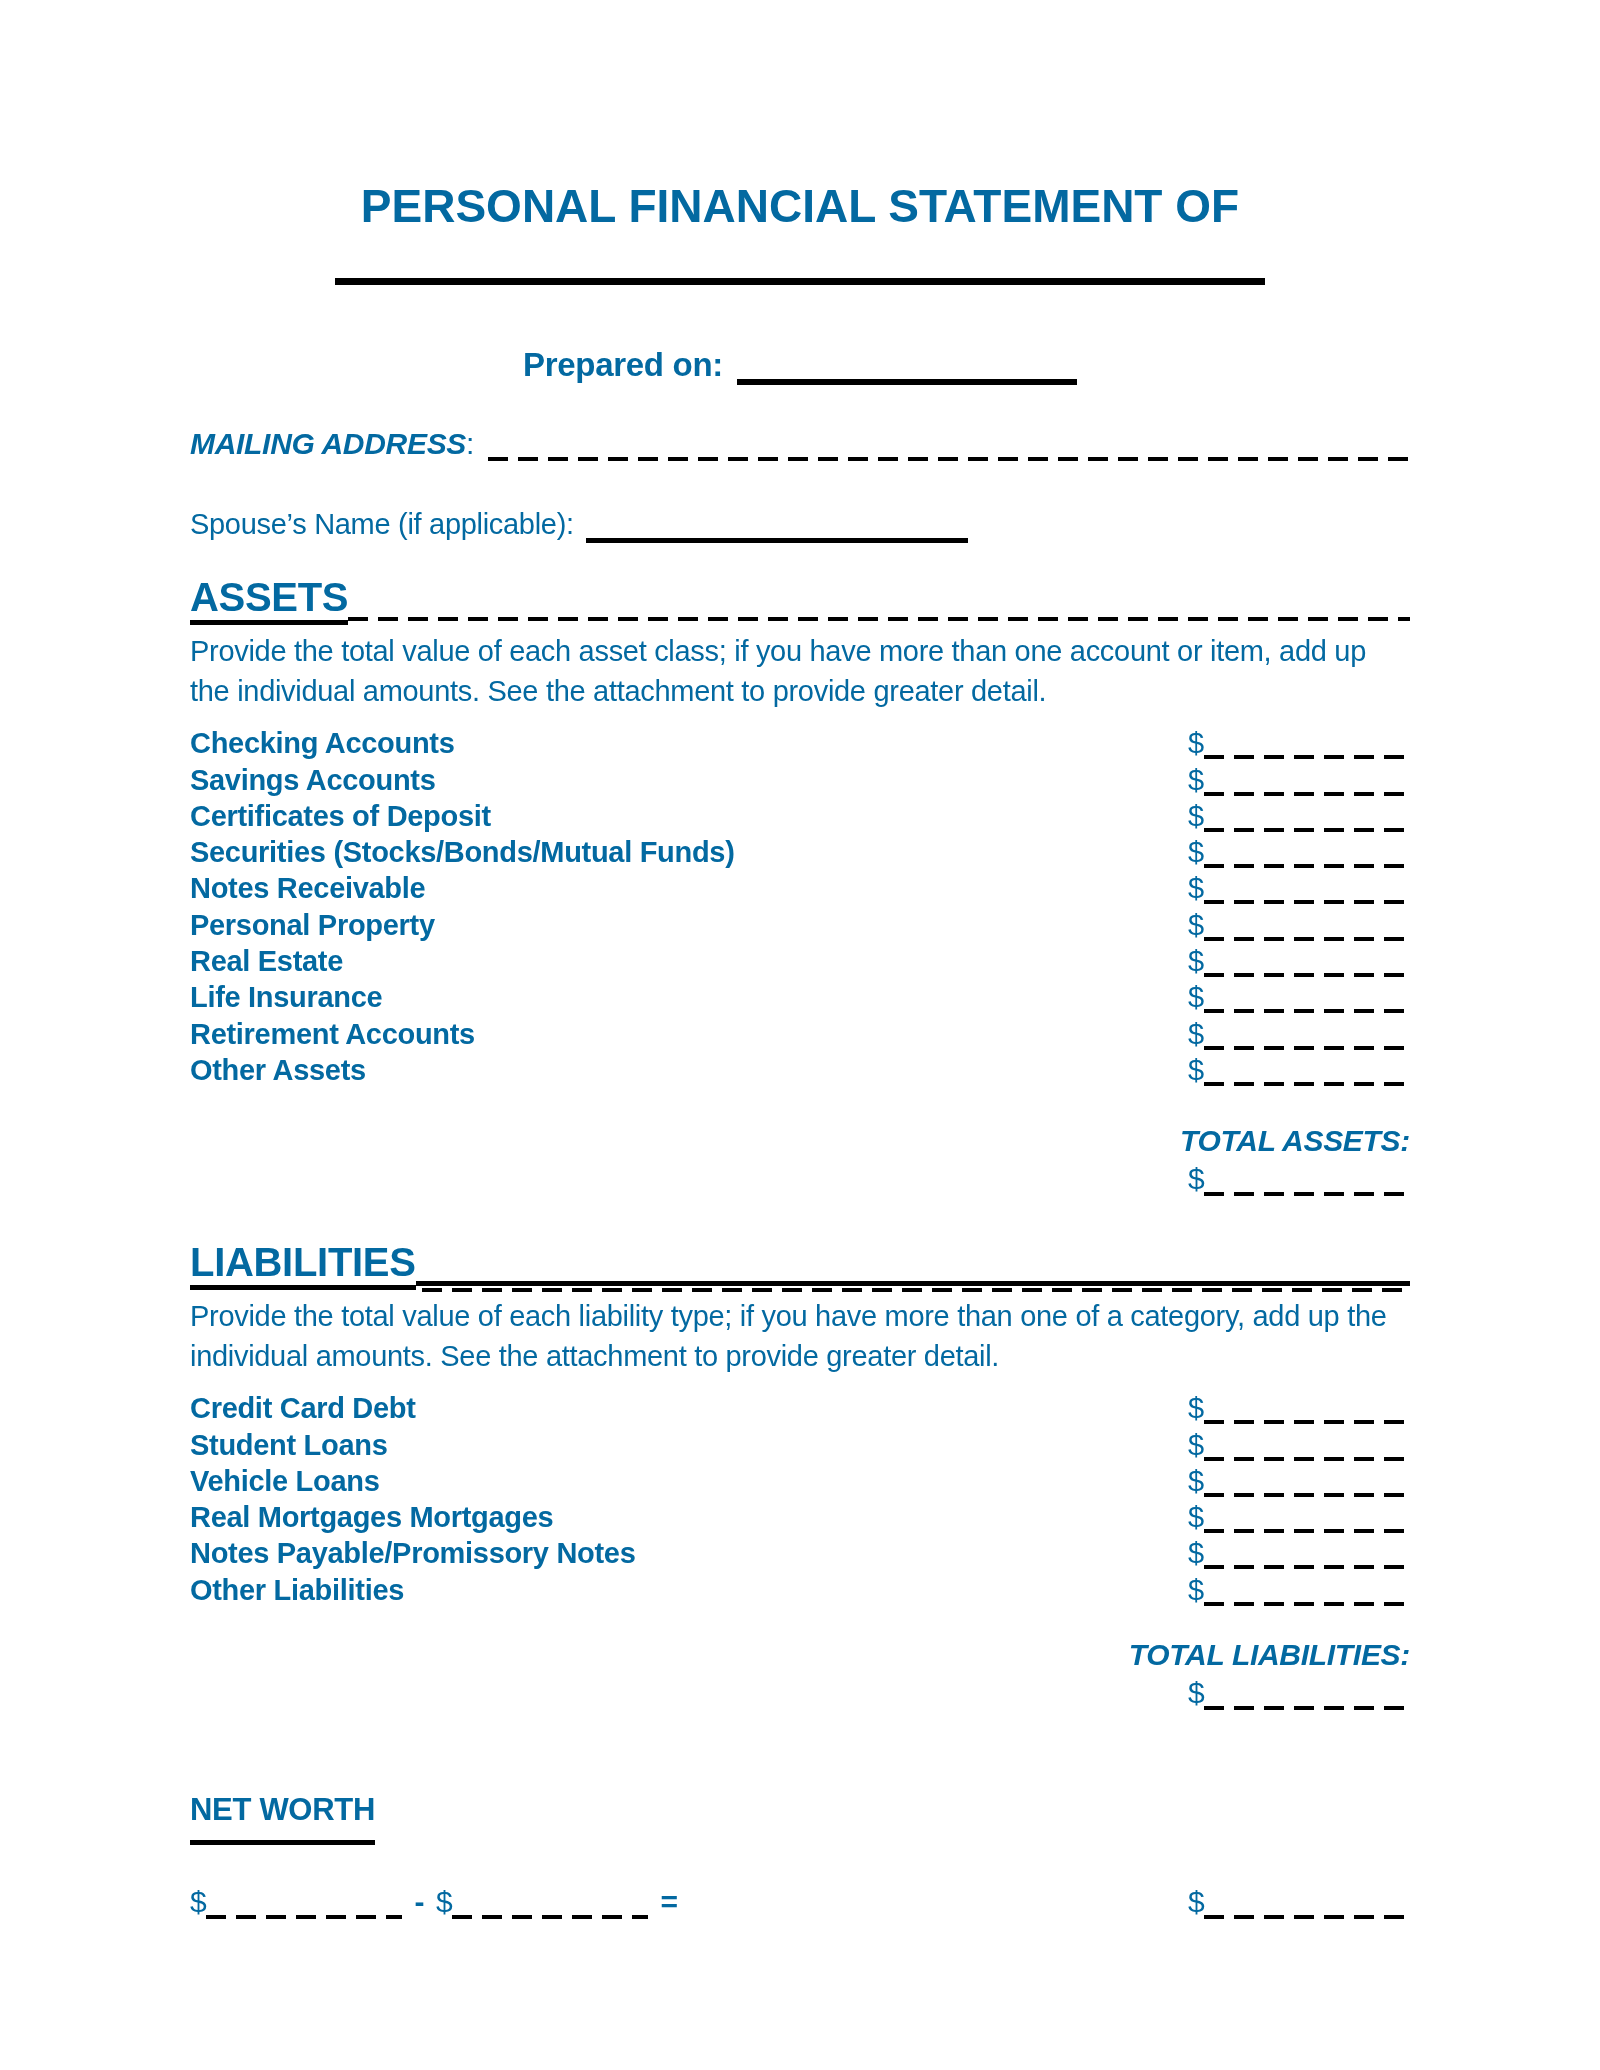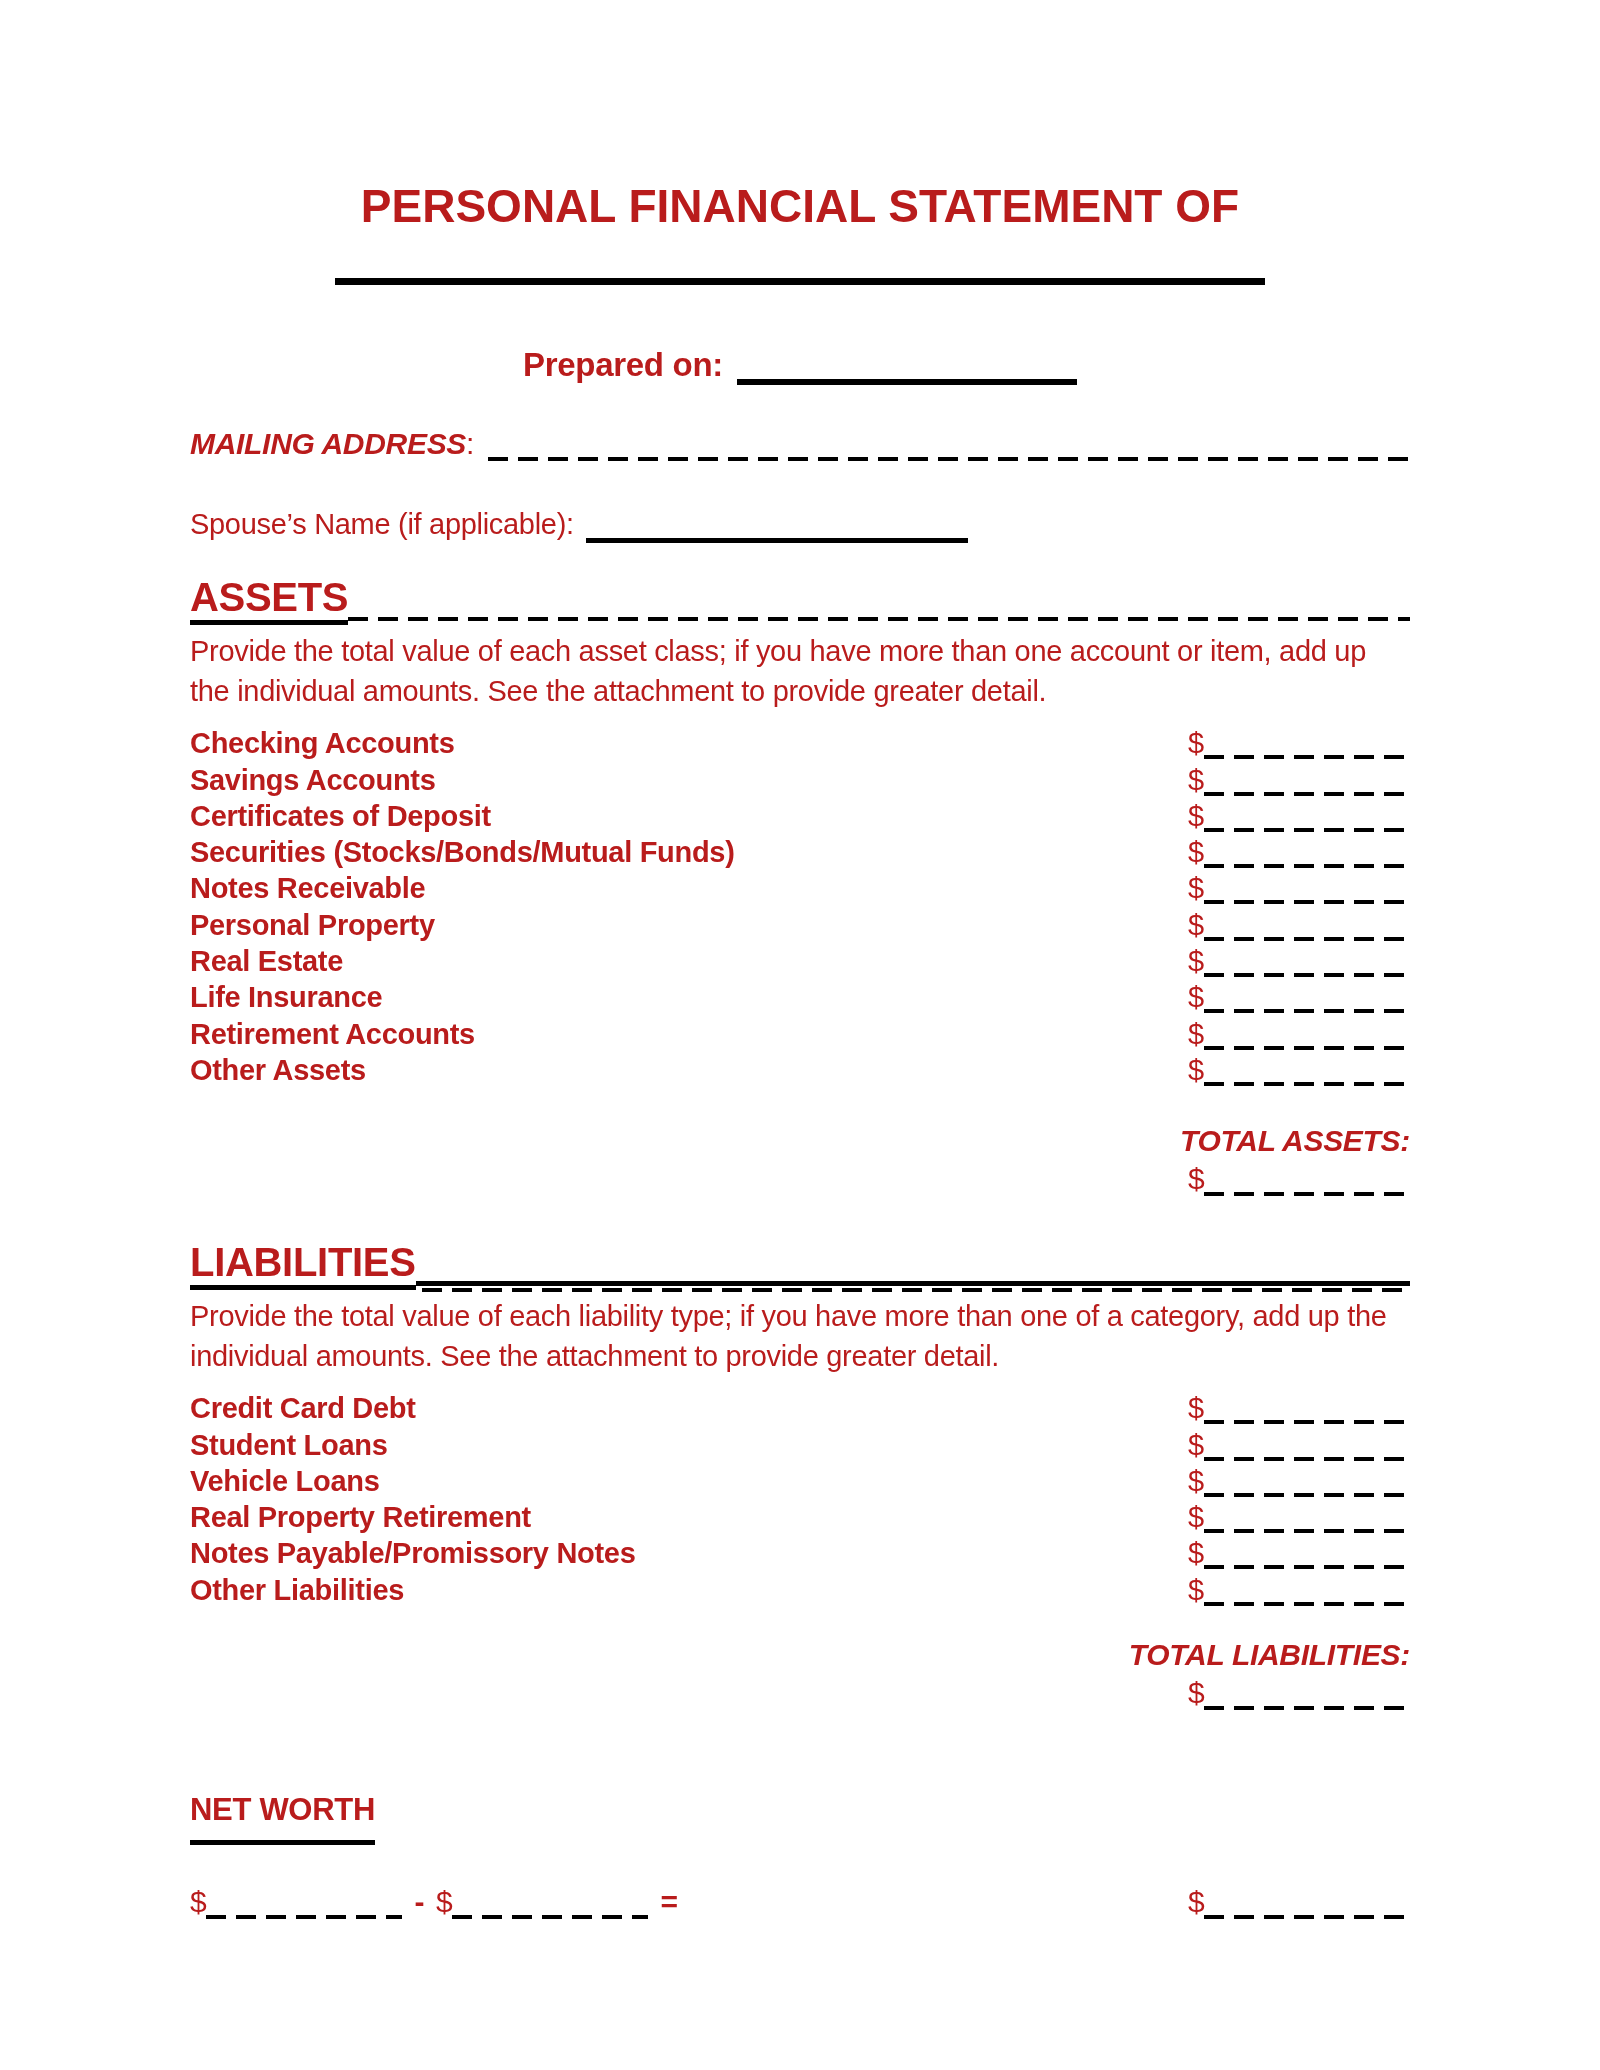--- a/index.html
+++ b/index.html
@@ -1,18 +1,18 @@
 <!DOCTYPE html>
 <html><head>
 <meta charset="utf-8">
 <style>
   * { margin:0; padding:0; box-sizing:border-box; }
   html,body { background:#888; }
   .page {
-    width:1600px; height:2070px; background:#ffffff; color:#b91c1c;
+    width:1600px; height:2070px; background:#ffffff; color:#0369a1;
     font-family:"Liberation Sans","DejaVu Sans",sans-serif;
     letter-spacing:-0.3px;
     padding:178px 190px 0 190px;
     position:relative; overflow:hidden;
     margin:0 auto;
   }
   
   .title { text-align:center; font-size:46px; font-weight:700; line-height:56px; letter-spacing:0; }
   .title-rule { width:930px; margin:44px auto 0 auto; border-top:7px solid #000; }
   .prepared-row { margin-top:60px; display:flex; justify-content:center; align-items:flex-end; font-size:33px; line-height:40px; }
@@ -195,21 +195,21 @@
         </span>
     </div>
     <div class="item-row">
       <span class="item-label">Vehicle Loans</span>
       <span class="amount">
           <span class="cur">$</span>
           <span class="amount-blank dashfill"></span>
         </span>
     </div>
     <div class="item-row">
-      <span class="item-label">Real Property Retirement</span>
+      <span class="item-label">Real Mortgages Mortgages</span>
       <span class="amount">
           <span class="cur">$</span>
           <span class="amount-blank dashfill"></span>
         </span>
     </div>
     <div class="item-row">
       <span class="item-label">Notes Payable/Promissory Notes</span>
       <span class="amount">
           <span class="cur">$</span>
           <span class="amount-blank dashfill"></span>

